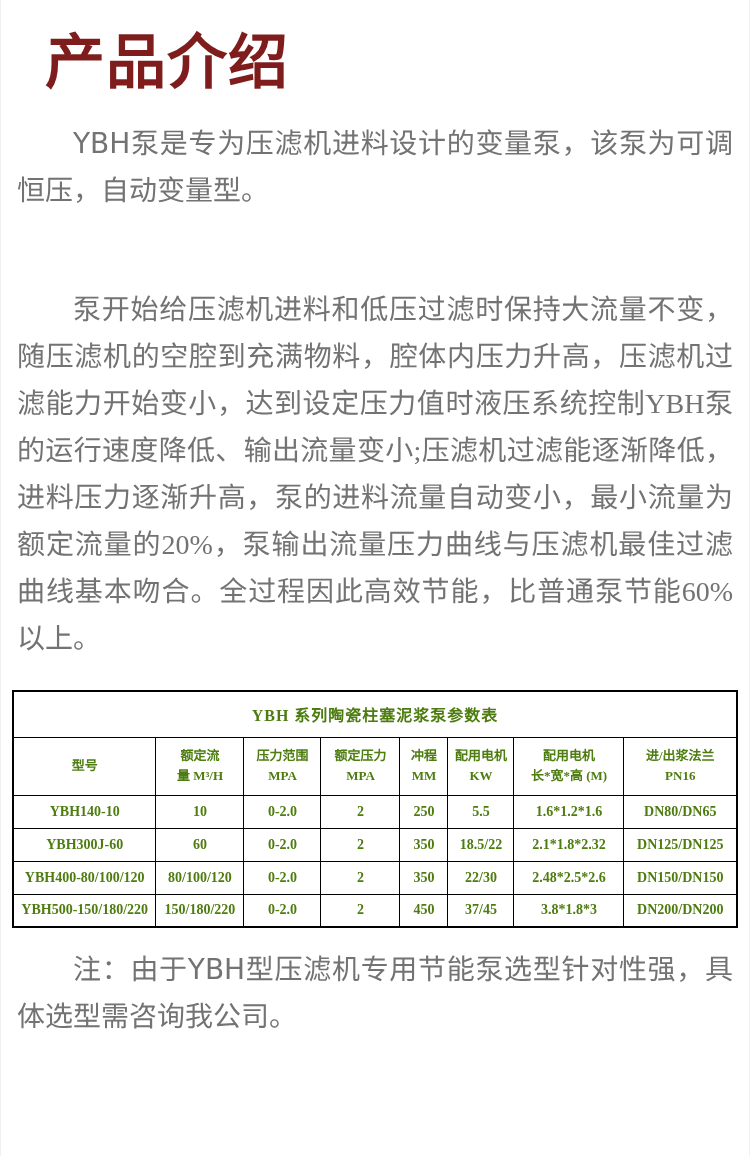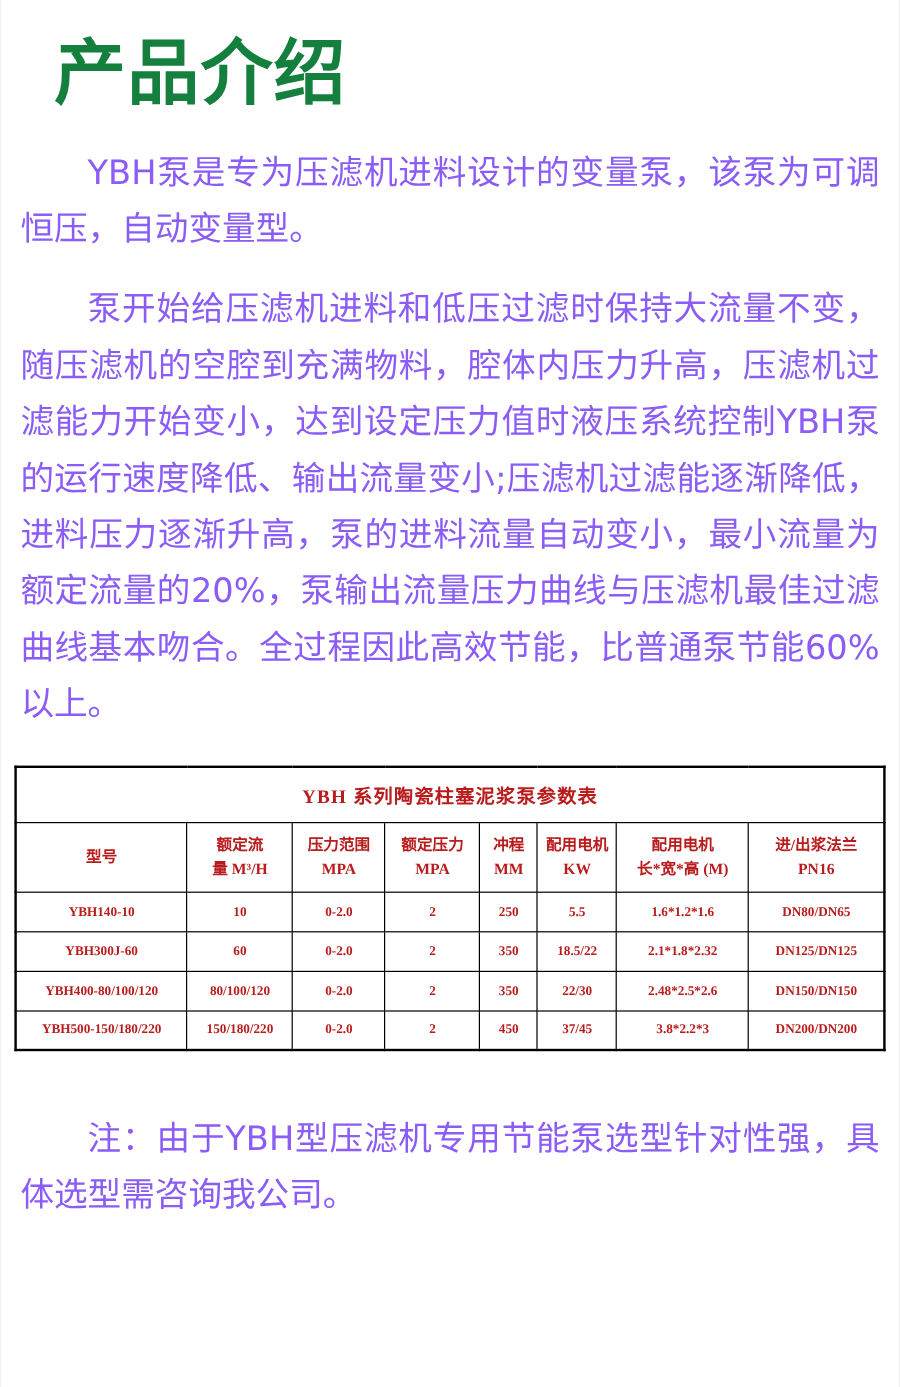--- a/index.html
+++ b/index.html
@@ -19,44 +19,44 @@
     border-left: 1px solid #f0f0f0;
     border-right: 1px solid #f0f0f0;
     overflow: hidden;
   }
   .page-title {
     margin: 26px 0 0 44px;
     font-size: 60px;
     line-height: 72px;
     font-weight: 900;
     letter-spacing: 1px;
-    color: #15803d;
+    color: #7f1d1d;
   }
   .para {
     margin: 0;
     padding: 0 16px;
     font-size: 28px;
     line-height: 47px;
     text-indent: 2em;
     text-align: justify;
-    color: #8b5cf6;
+    color: #737373;
   }
   .para-intro { margin-top: 22px; }
-  .para-body  { margin-top: 20px; }
-  .note       { margin-top: 49px; }
+  .para-body  { margin-top: 72px; font-family: Liberation Serif, serif; }
+  .note       { margin-top: 18px; }
 
   table.spec-table {
     width: 724px;
     margin: 28px auto 0;
     border-collapse: collapse;
     table-layout: fixed;
     border: 2px solid #000;
     font-family: "Liberation Serif", serif;
     font-weight: bold;
-    color: #b91c1c;
+    color: #4d7c0f;
   }
   .spec-table th, .spec-table td {
     border: 1px solid #000;
     text-align: center;
     vertical-align: middle;
     padding: 1px 2px;
     overflow: hidden;
   }
   .spec-table .t-title {
     height: 46px;
@@ -64,21 +64,21 @@
     letter-spacing: 1px;
   }
   .spec-table thead tr.hdr th {
     height: 58px;
     font-size: 13px;
     line-height: 1.55;
     font-weight: bold;
   }
   .spec-table tbody td {
     height: 33px;
-    font-size: 11px;
+    font-size: 14px;
   }
   col.c1 { width: 143px; }
   col.c2 { width: 88px; }
   col.c3 { width: 77px; }
   col.c4 { width: 79px; }
   col.c5 { width: 48px; }
   col.c6 { width: 66px; }
   col.c7 { width: 110px; }
   col.c8 { width: 113px; }
 </style>
@@ -173,21 +173,21 @@
           <td>2.48*2.5*2.6</td>
           <td>DN150/DN150</td>
         </tr>
         <tr>
           <td>YBH500-150/180/220</td>
           <td>150/180/220</td>
           <td>0-2.0</td>
           <td>2</td>
           <td>450</td>
           <td>37/45</td>
-          <td>3.8*2.2*3</td>
+          <td>3.8*1.8*3</td>
           <td>DN200/DN200</td>
         </tr>
       </tbody>
   </table>
 
   <p class="para note">注：由于YBH型压滤机专用节能泵选型针对性强，具体选型需咨询我公司。</p>
 
 </div>
 
 </body></html>

